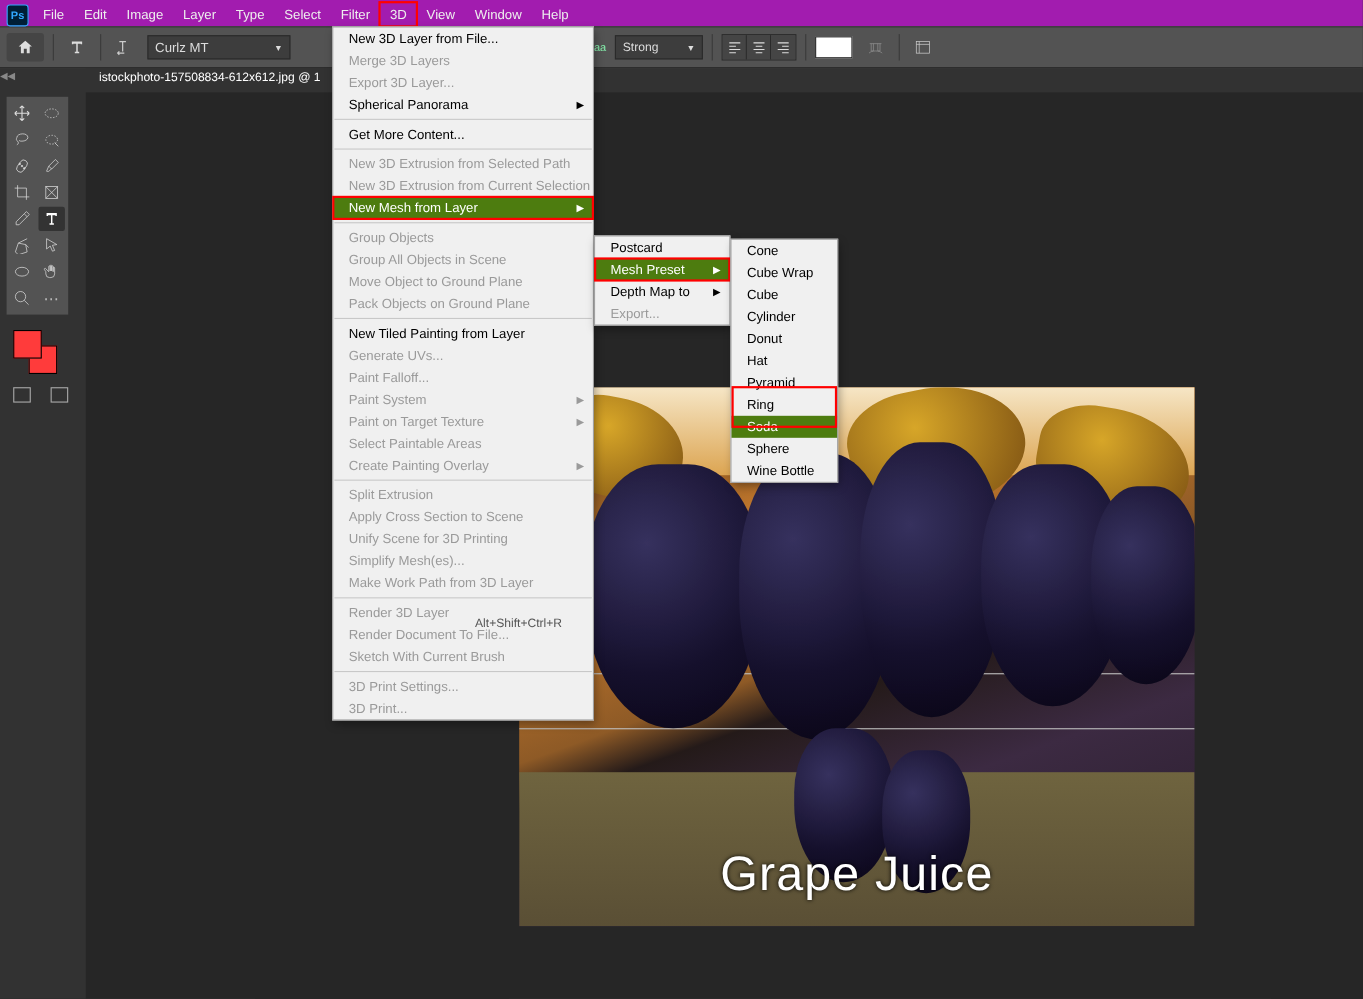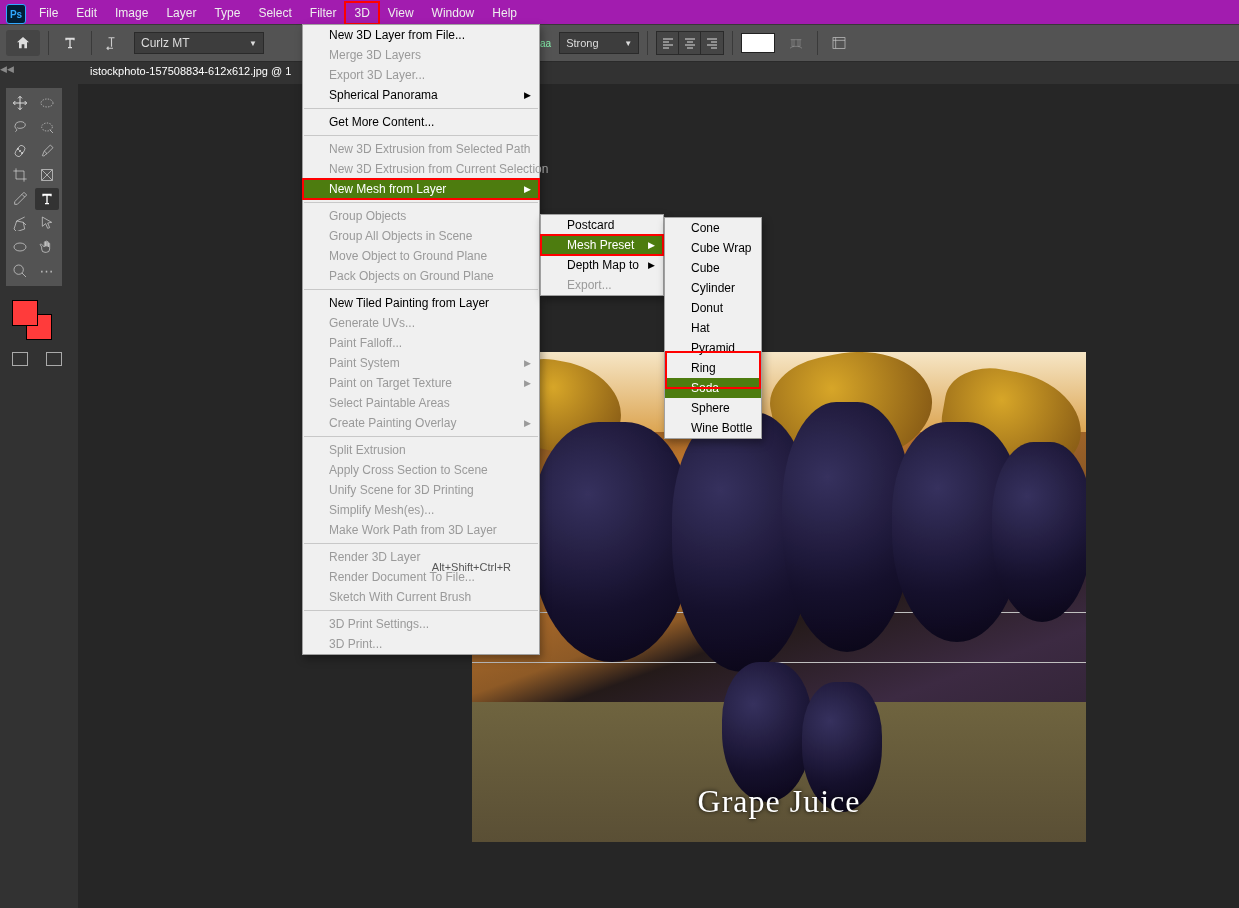--- a/index.html
+++ b/index.html
@@ -42,25 +42,25 @@
   .tiny{width:18px;height:14px;border:1px solid #aaa;}
   
   
   .canvas-area{position:absolute;left:78px;top:84px;right:0;bottom:0;background:#262626;}
   .image-stage{position:absolute;left:394px;top:268px;width:614px;height:490px;background:linear-gradient(160deg,#3a2810 0%,#c77b2e 28%,#8e5a26 48%,#241a19 54%,#3c2a42 70%,#251b28 100%);overflow:hidden;}
   .vine-sky{position:absolute;left:0;top:0;right:0;height:80px;background:linear-gradient(#f6e6c6,#dca552);}
   .ground{position:absolute;left:0;bottom:0;right:0;height:140px;background:linear-gradient(#6f643f,#5a4f35);}
   .wire{position:absolute;left:0;right:0;height:1px;background:#bfbfbf;}
   .grape-cluster{position:absolute;border-radius:50% 50% 60% 60%;background:radial-gradient(circle at 35% 30%,#3a3560,#1a1530 60%,#0e0b1a);filter:contrast(1.05);}
   .leaf{position:absolute;border-radius:40% 60% 50% 50%;background:radial-gradient(circle at 40% 30%,#d7a628,#7a4e12);transform:rotate(10deg);}
-  .grape-txt{position:absolute;bottom:22px;left:50%;transform:translateX(-50%);font-family:Liberation Serif, serif;font-size:32px;color:#fff;text-shadow:0 0 4px #000;letter-spacing:1px;}
+  .grape-txt{position:absolute;bottom:22px;left:50%;transform:translateX(-50%);font-family:Liberation Sans, sans-serif;font-size:44px;color:#fff;text-shadow:0 0 4px #000;letter-spacing:1px;}
   
   
   .dropdown{position:absolute;background:#f0f0f0;border:1px solid #a0a0a0;box-shadow:2px 4px 8px rgba(0,0,0,.35);color:#000;}
-  .dd-item{padding:3px 28px 3px 26px;font-size:12px;white-space:nowrap;position:relative;}
+  .dd-item{padding:3px 28px 3px 14px;font-size:12px;white-space:nowrap;position:relative;}
   .dd-item.disabled{color:#9a9a9a;}
   .dd-item.hl{background:#4d7c0f;color:#fff;}
   .dd-item.arrow::after{content:"▶";font-size:9px;position:absolute;right:8px;top:5px;}
   .dd-item.hl.arrow::after{color:#fff;}
   .dd-item.red-box{outline:2px solid #ff0000;outline-offset:-1px;}
   .dd-sep{height:1px;background:#c8c8c8;margin:3px 1px;}
   .dd-shortcut{position:absolute;right:28px;top:3px;color:#555;font-size:11px;margin-top:11px;} 
 </style>
 </head>
 <body>

